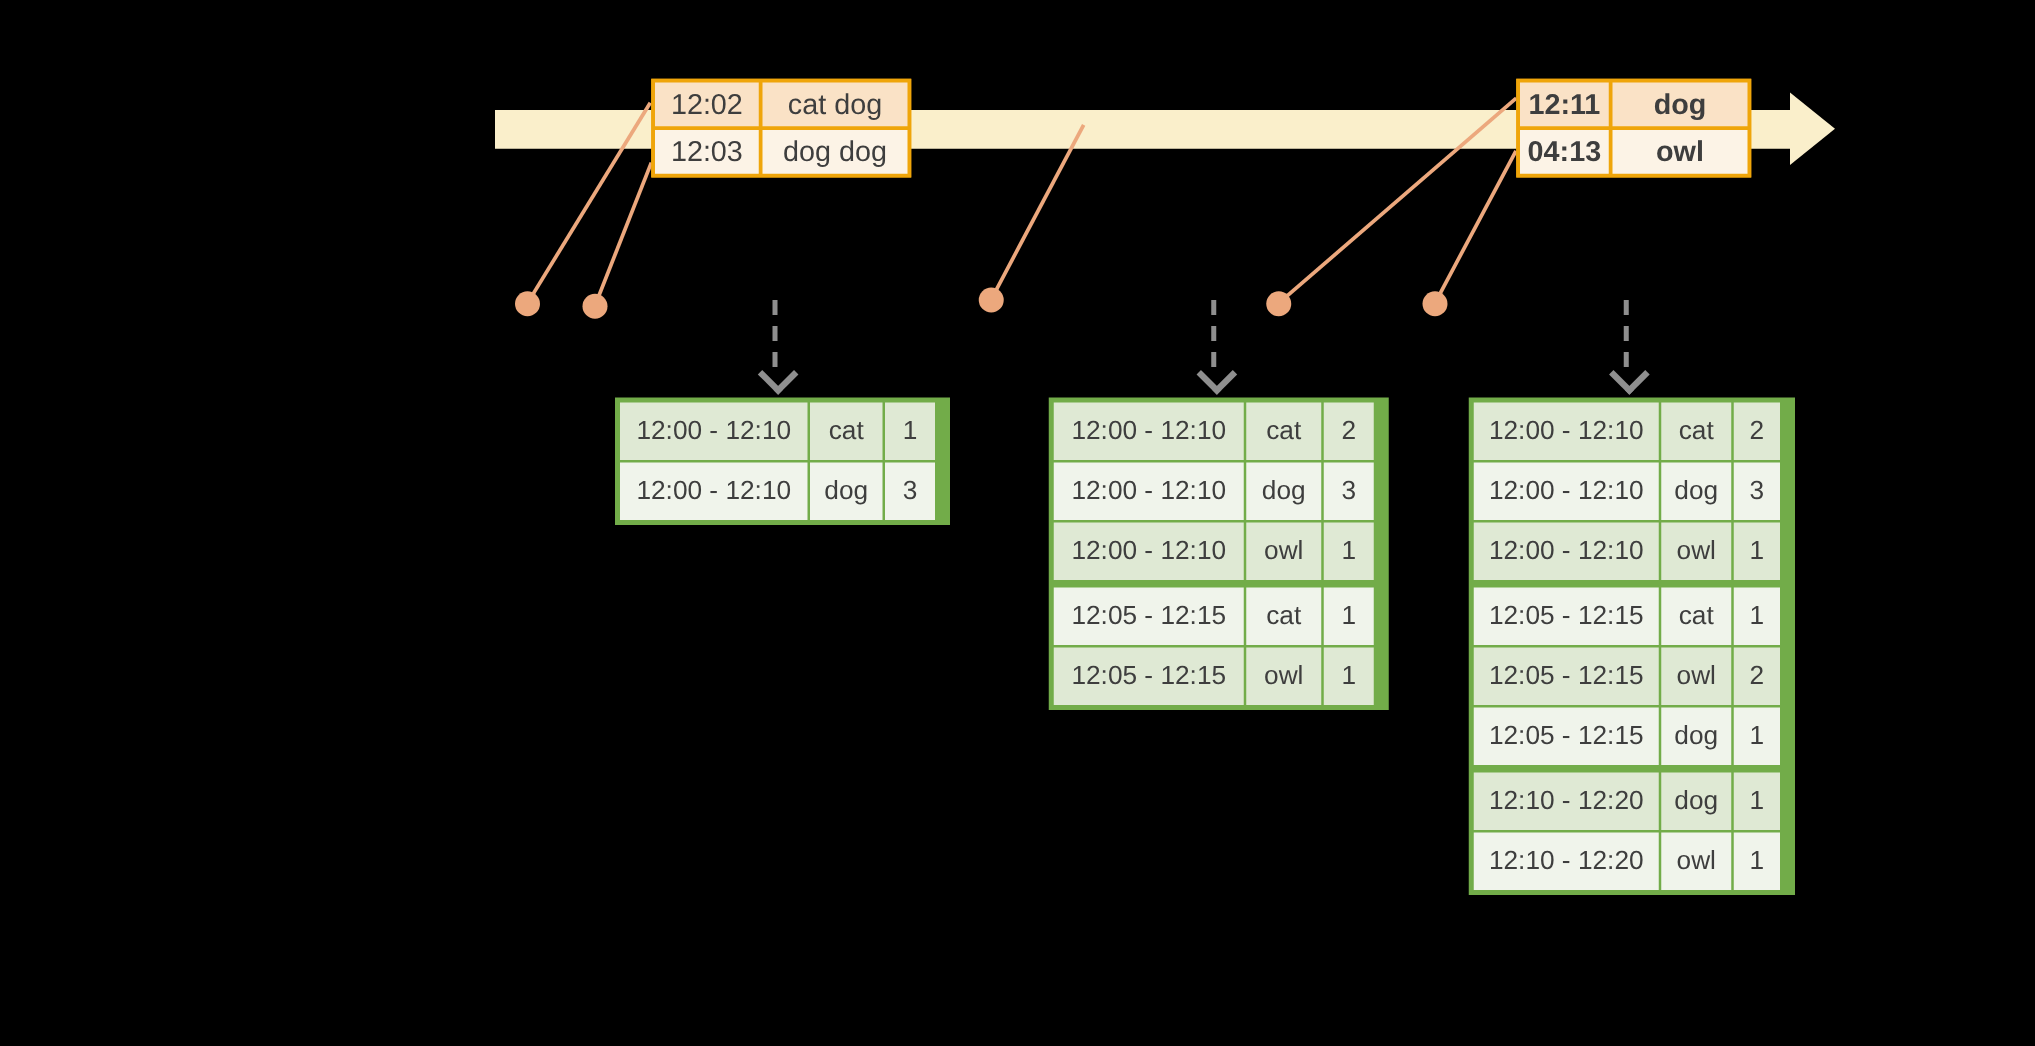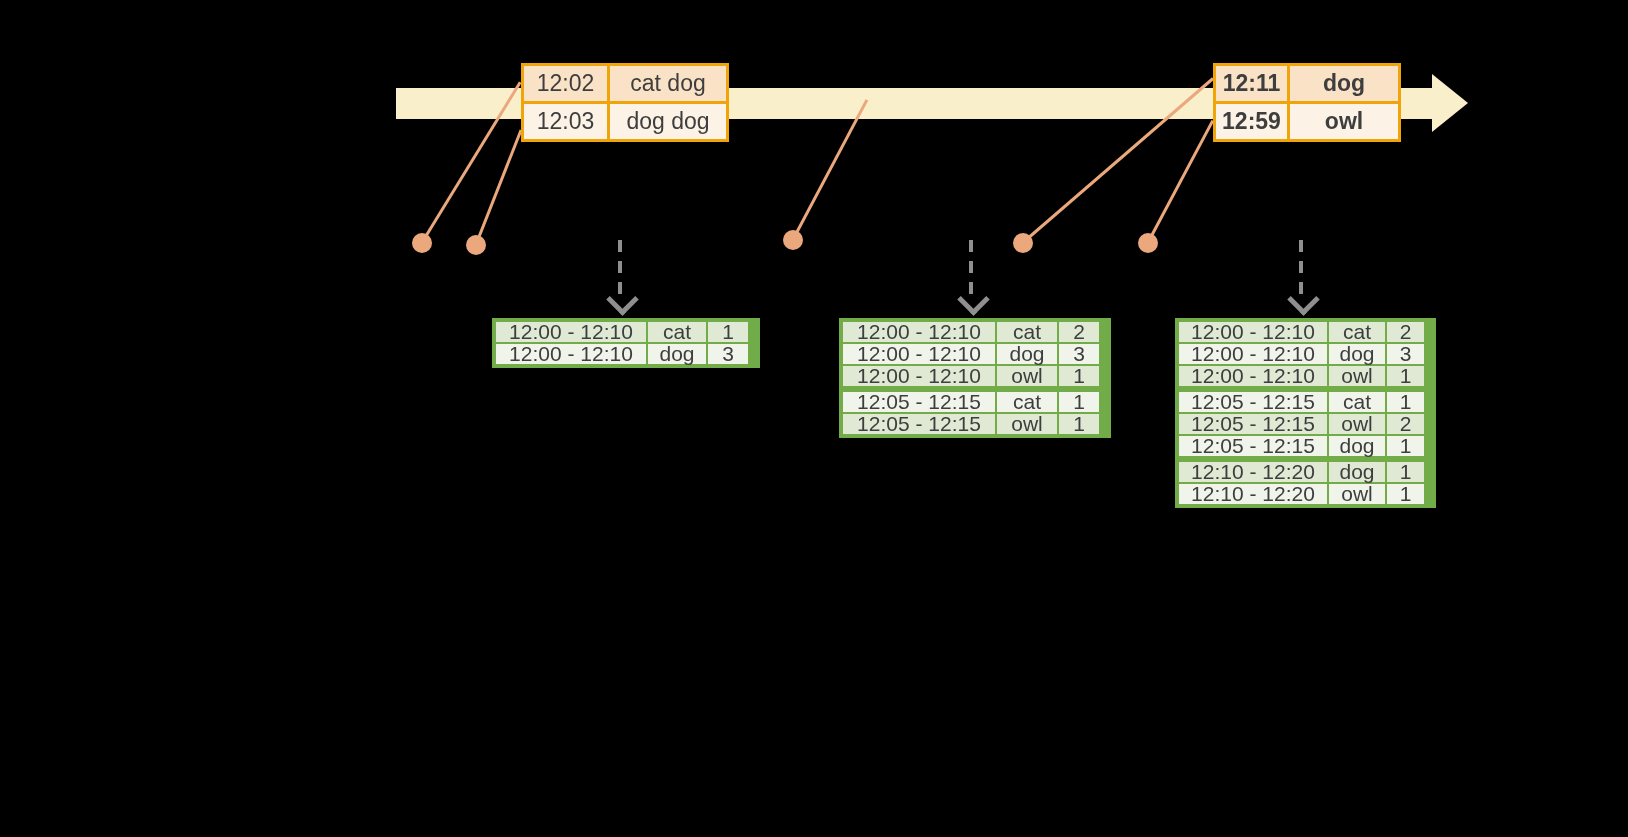--- a/index.html
+++ b/index.html
@@ -34,21 +34,21 @@
   .darrow{position:absolute; width:4px; height:58px; top:240px;
           background:repeating-linear-gradient(to bottom, var(--gray) 0 12px, transparent 12px 21px);}
   .chev{position:absolute; width:18px; height:18px; top:288px;
         border-right:5px solid var(--gray); border-bottom:5px solid var(--gray);
         transform:rotate(45deg);}
   
   .gtable{position:absolute; top:318px; background:var(--green); padding:4px;
           display:flex; flex-direction:column; gap:2px;}
   .grow{display:grid; grid-template-columns:var(--cols); gap:2px;}
   .grow.sep{margin-top:4px;}
-  .gcell{height:20px; display:flex; align-items:center; justify-content:center;
+  .gcell{height:46px; display:flex; align-items:center; justify-content:center;
          font-size:21px; background:var(--green_light);}
   .gcell.d{background:var(--green_dark);}
   .gcell.l{background:var(--green_light);}
 </style>
 </head>
 <body>
 
 <div class="stage">
 
   <div class="tband"></div>
@@ -70,21 +70,21 @@
     <div class="ocell d">12:02</div>
     <div class="ocell d">cat dog</div>
     <div class="ocell l">12:03</div>
     <div class="ocell l">dog dog</div>
   </div>
 
 
   <div class="otable" style="left:1213px; top:63px; width:182px; grid-template-columns:71px 1fr;font-weight:bold;">
     <div class="ocell d">12:11</div>
     <div class="ocell d">dog</div>
-    <div class="ocell l">12:59</div>
+    <div class="ocell l">04:13</div>
     <div class="ocell l">owl</div>
   </div>
 
   <div class="darrow" style="left:618px;"></div>
   <div class="chev" style="left:611px;"></div>
   <div class="darrow" style="left:969px;"></div>
   <div class="chev" style="left:962px;"></div>
   <div class="darrow" style="left:1299px;"></div>
   <div class="chev" style="left:1292px;"></div>
 

